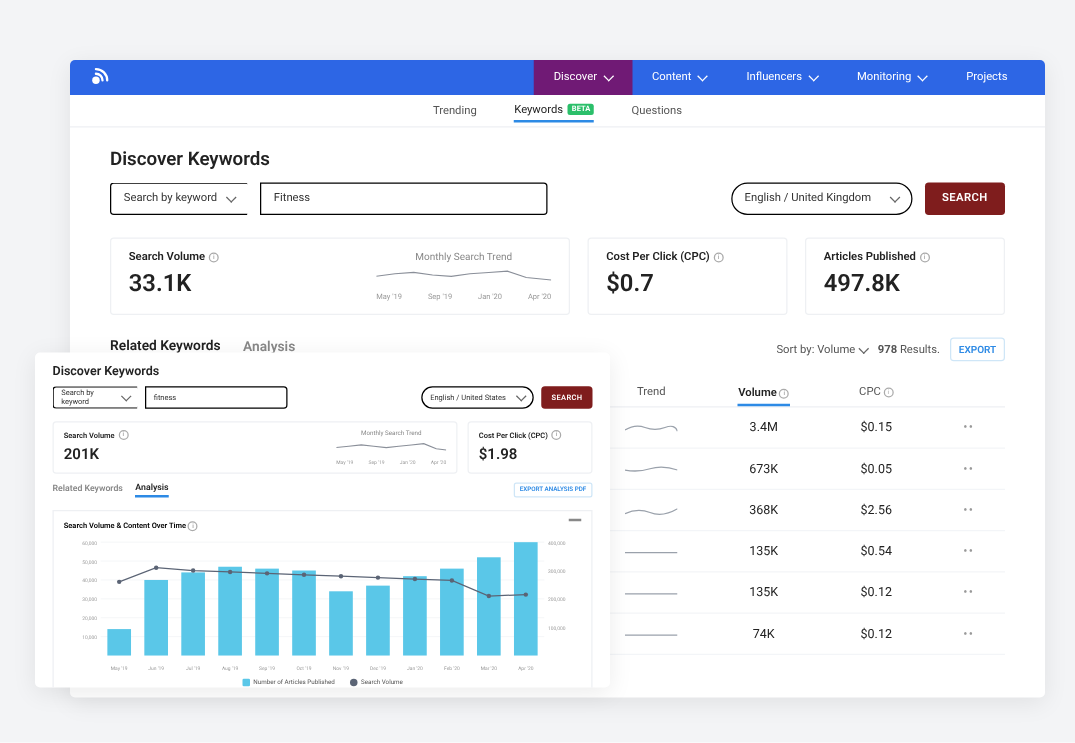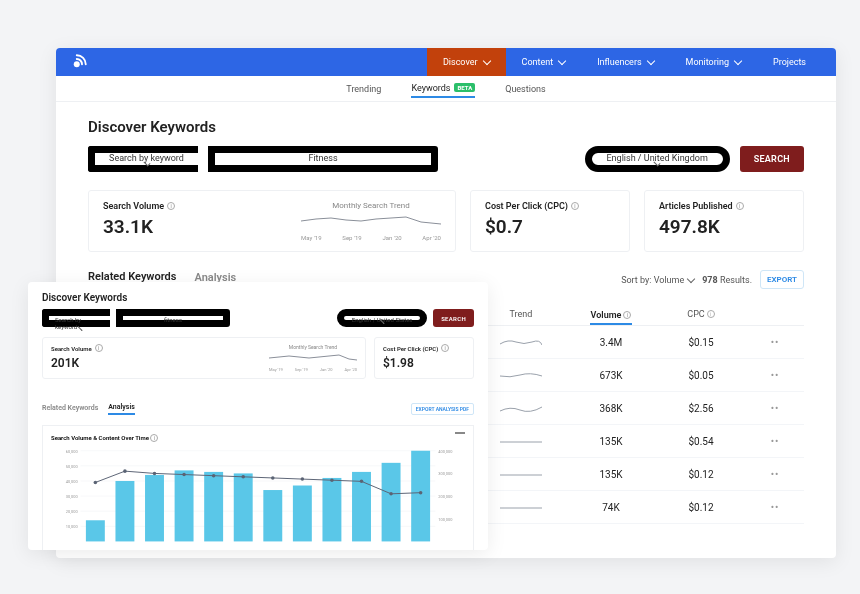--- a/index.html
+++ b/index.html
@@ -4,32 +4,32 @@
 <style>
 * { margin:0; padding:0; box-sizing:border-box; font-family: -apple-system, "Segoe UI", Roboto, Helvetica, Arial, sans-serif; }
 body { background:#f3f4f6; width:860px; height:594px; overflow:hidden; position:relative; }
 
 .window { position:absolute; background:#fff; box-shadow:0 4px 20px rgba(0,0,0,.08); border-radius:4px; overflow:hidden; }
 .main-window { left:56px; top:48px; width:780px; height:510px; }
 .topbar     { height:28px; background:#2d66e5; display:flex; align-items:center; padding:0 14px; }
 .logo       { width:18px; height:18px; }
 .nav        { display:flex; margin-left:auto; gap:0; }
 .nav-item   { display:flex; align-items:center; gap:6px; font-size:9px; color:#fff; padding:0 16px; height:28px; cursor:pointer; }
-.nav-item.active { background:#c2410c;text-align:right; }
+.nav-item.active { background:#701a75;text-align:right; }
 .chev       { width:6px; height:6px; border-right:1.3px solid #fff; border-bottom:1.3px solid #fff; transform:rotate(45deg); margin-top:-2px; }
 .subnav     { display:flex; justify-content:center; align-items:center; height:26px; border-bottom:1px solid #eef0f3; gap:30px; font-size:9px; color:#555; }
 .subnav-item{ display:flex; align-items:flex-start; gap:4px; cursor:pointer; }
 .subnav-item.active { color:#222; border-bottom:2px solid #2d8ae5; padding-bottom:3px; margin-bottom:-4px; }
 .beta       { background:#2bbf6a; color:#fff; font-size:6px; font-weight:700; padding:1px 3px; border-radius:2px; }
 
 .body       { padding:16px 32px; }
 h2.page-title { font-size:15px; font-weight:600; color:#222; margin-bottom:10px; }
 
 .search-row { display:flex; gap:10px; align-items:stretch; margin-bottom:18px; }
-.select, .input, .lang-select { border:7px solid #000000; height:26px; font-size:9px; color:#333; display:flex; align-items:center; padding:0 10px;flex-direction:column; }
+.select, .input, .lang-select { border:1px solid #000000; height:26px; font-size:9px; color:#333; display:flex; align-items:center; padding:0 10px; }
 .select     { border-right:none; border-radius:3px 0 0 3px; width:110px; justify-content:space-between; }
 .input      { border-radius:0 3px 3px 0; flex:0 0 230px; }
 .lang-select{ border-radius:13px; width:145px; justify-content:space-between; margin-left:auto; }
 .btn-search { background:#7f1d1d; color:#fff; font-size:9px; font-weight:600; border:none; border-radius:3px; padding:0 14px; height:26px; cursor:pointer; letter-spacing:.3px; }
 .chev-dk    { width:6px; height:6px; border-right:1.3px solid #666; border-bottom:1.3px solid #666; transform:rotate(45deg); margin-top:-2px; }
 
 .cards      { display:flex; gap:14px; margin-bottom:18px; }
 .card       { border:1px solid #eef0f3; border-radius:3px; padding:10px 14px; }
 .card-wide  { flex:1; display:flex; justify-content:space-between; }
 .card-narrow{ width:160px; }
@@ -57,21 +57,21 @@
 
 
 .small-window { left:28px; top:282px; width:460px; height:268px; font-size:8px; }
 .small-window .body { padding:10px 14px; }
 .small-window h2.page-title { font-size:10px; margin-bottom:6px; }
 .small-window .search-row { gap:6px; margin-bottom:10px; }
 .small-window .select { width:68px; height:18px; font-size:6px; padding:0 6px; }
 .small-window .input  { height:18px; font-size:6px; flex:0 0 114px; padding:0 6px; }
 .small-window .lang-select { width:90px; height:18px; font-size:6px; padding:0 6px; }
 .small-window .btn-search  { height:18px; font-size:6px; padding:0 8px; }
-.small-window .cards { gap:8px; margin-bottom:24px; }
+.small-window .cards { gap:8px; margin-bottom:7px; }
 .small-window .card  { padding:6px 8px; }
 .small-window .card-narrow { width:100px; }
 .small-window .metric-lbl { font-size:6px; }
 .small-window .metric-val { font-size:12px; }
 .small-window .trend-lbl  { font-size:5px; }
 .small-window .trend-svg  { width:88px; height:13px; }
 .small-window .trend-months{ width:88px; font-size:4px; }
 .small-window .subtabs { font-size:7px; gap:10px; }
 .small-window .subtab  { padding-bottom:2px; }
 .small-window .card-chart { border:1px solid #eef0f3; padding:8px; margin-top:10px; position:relative; }

